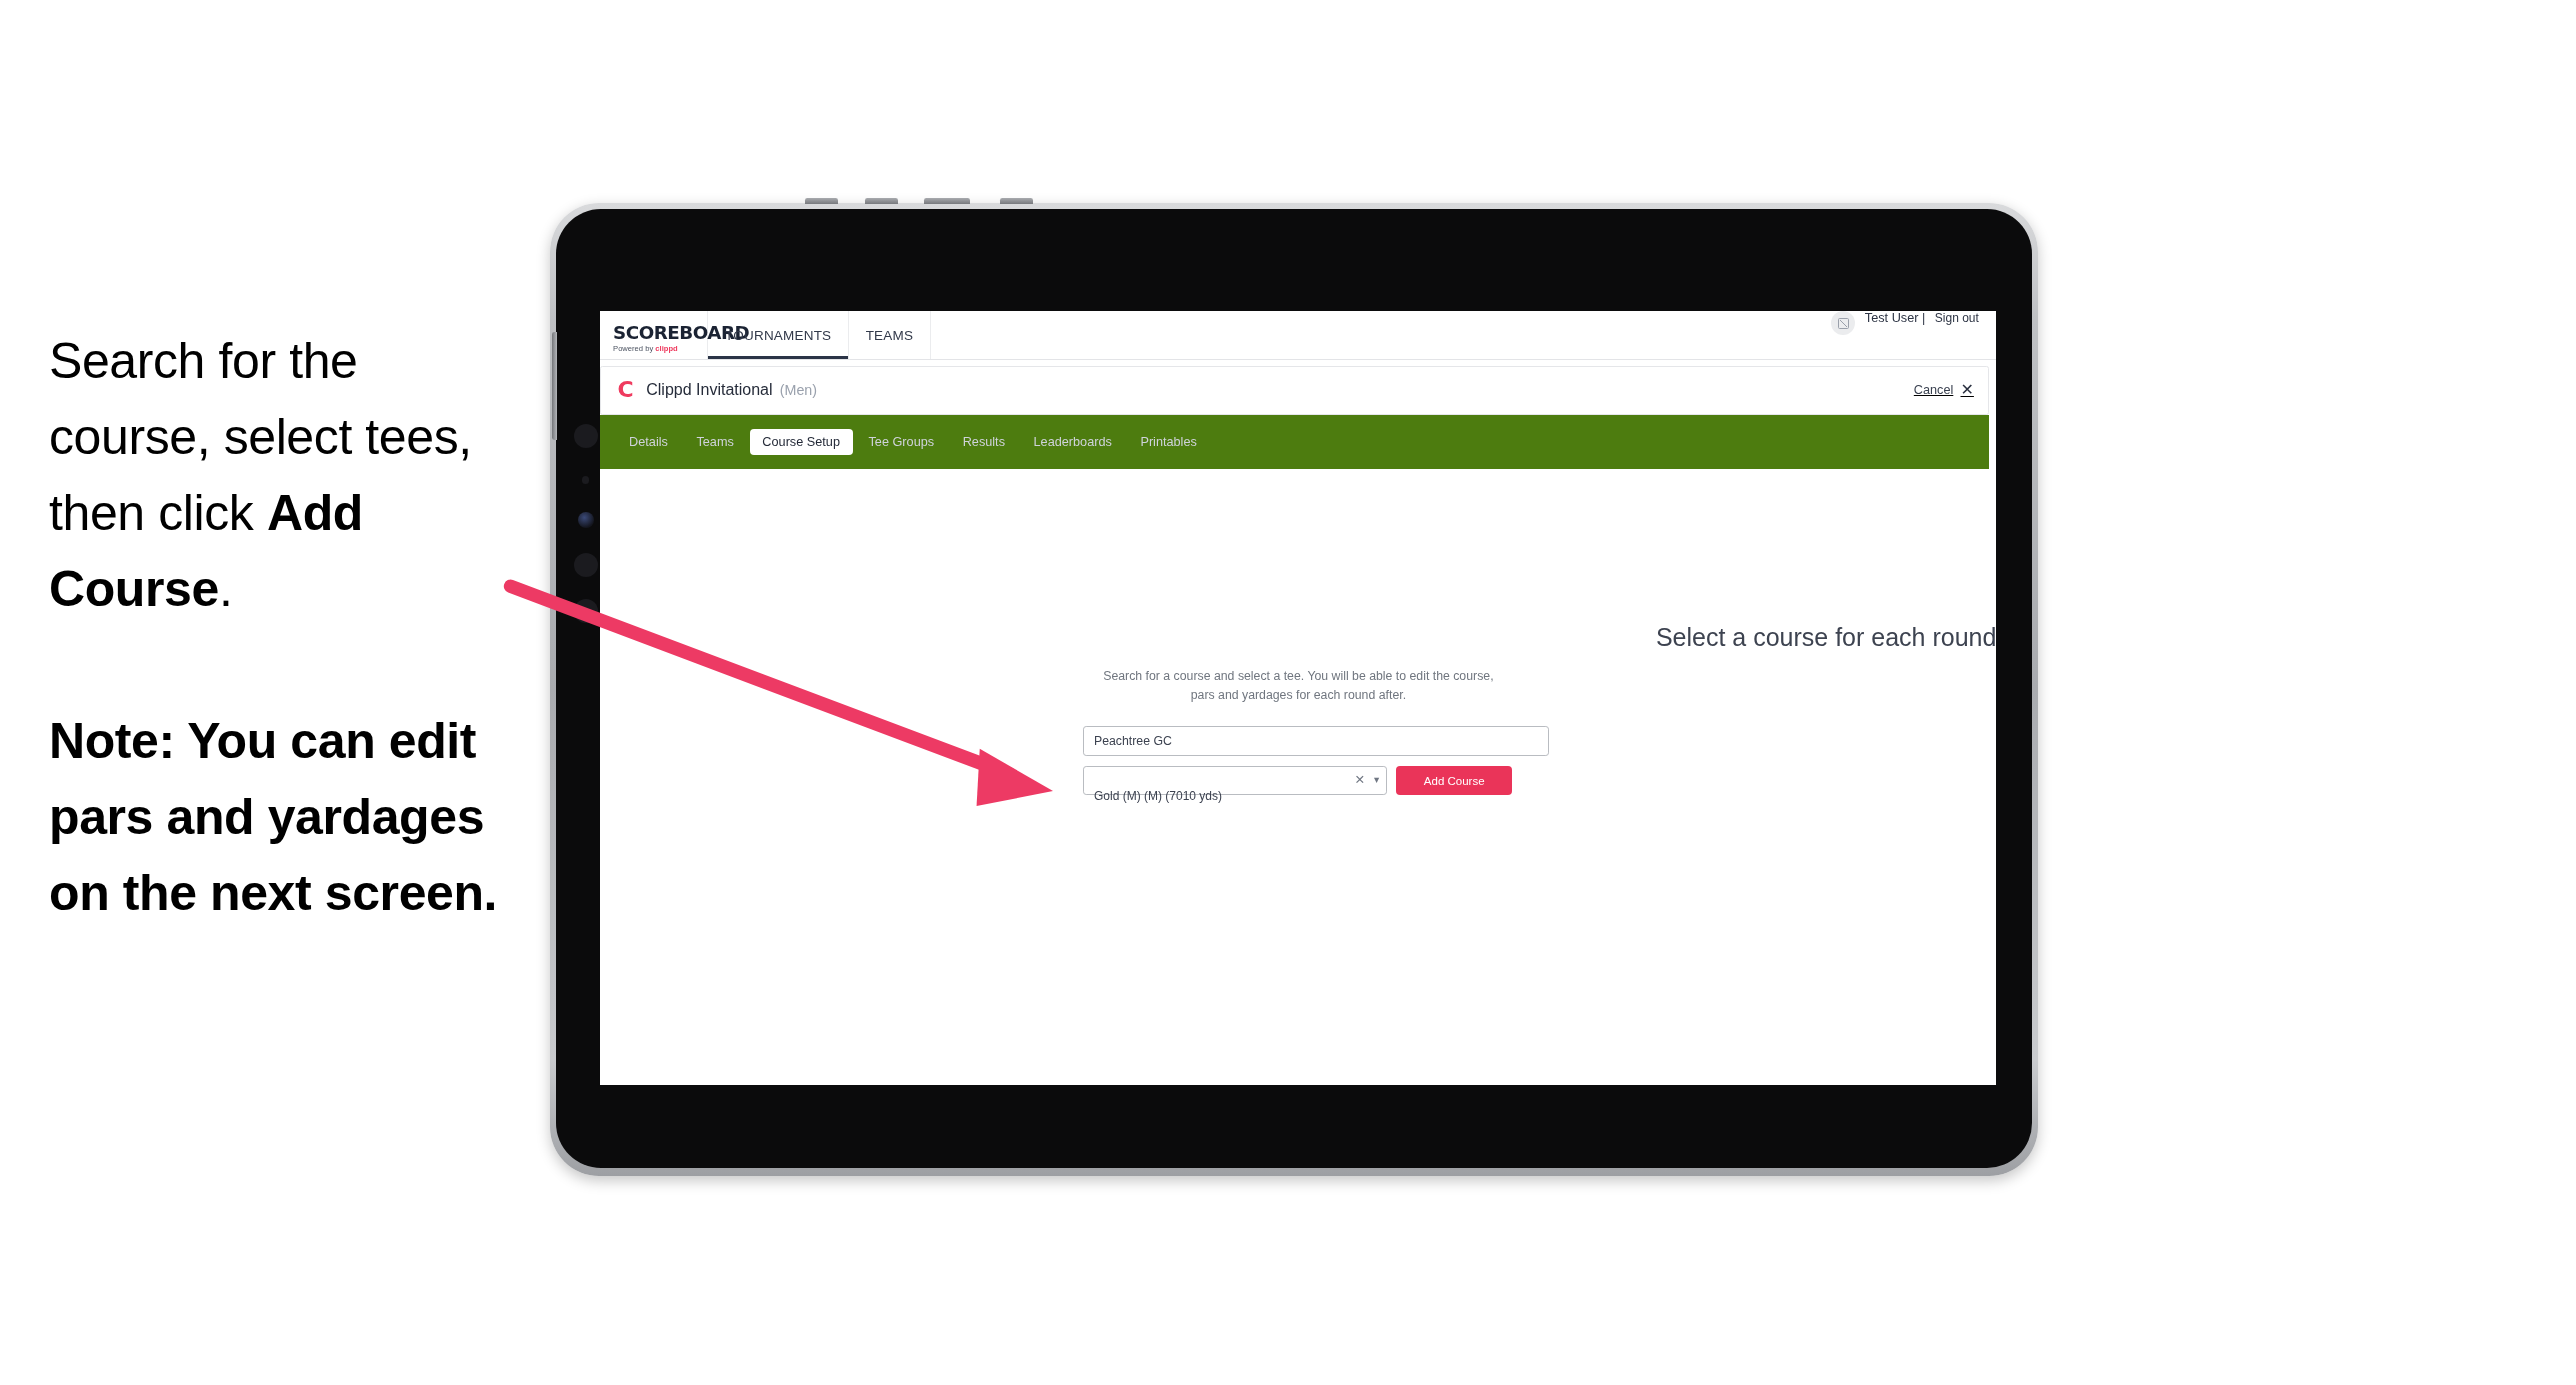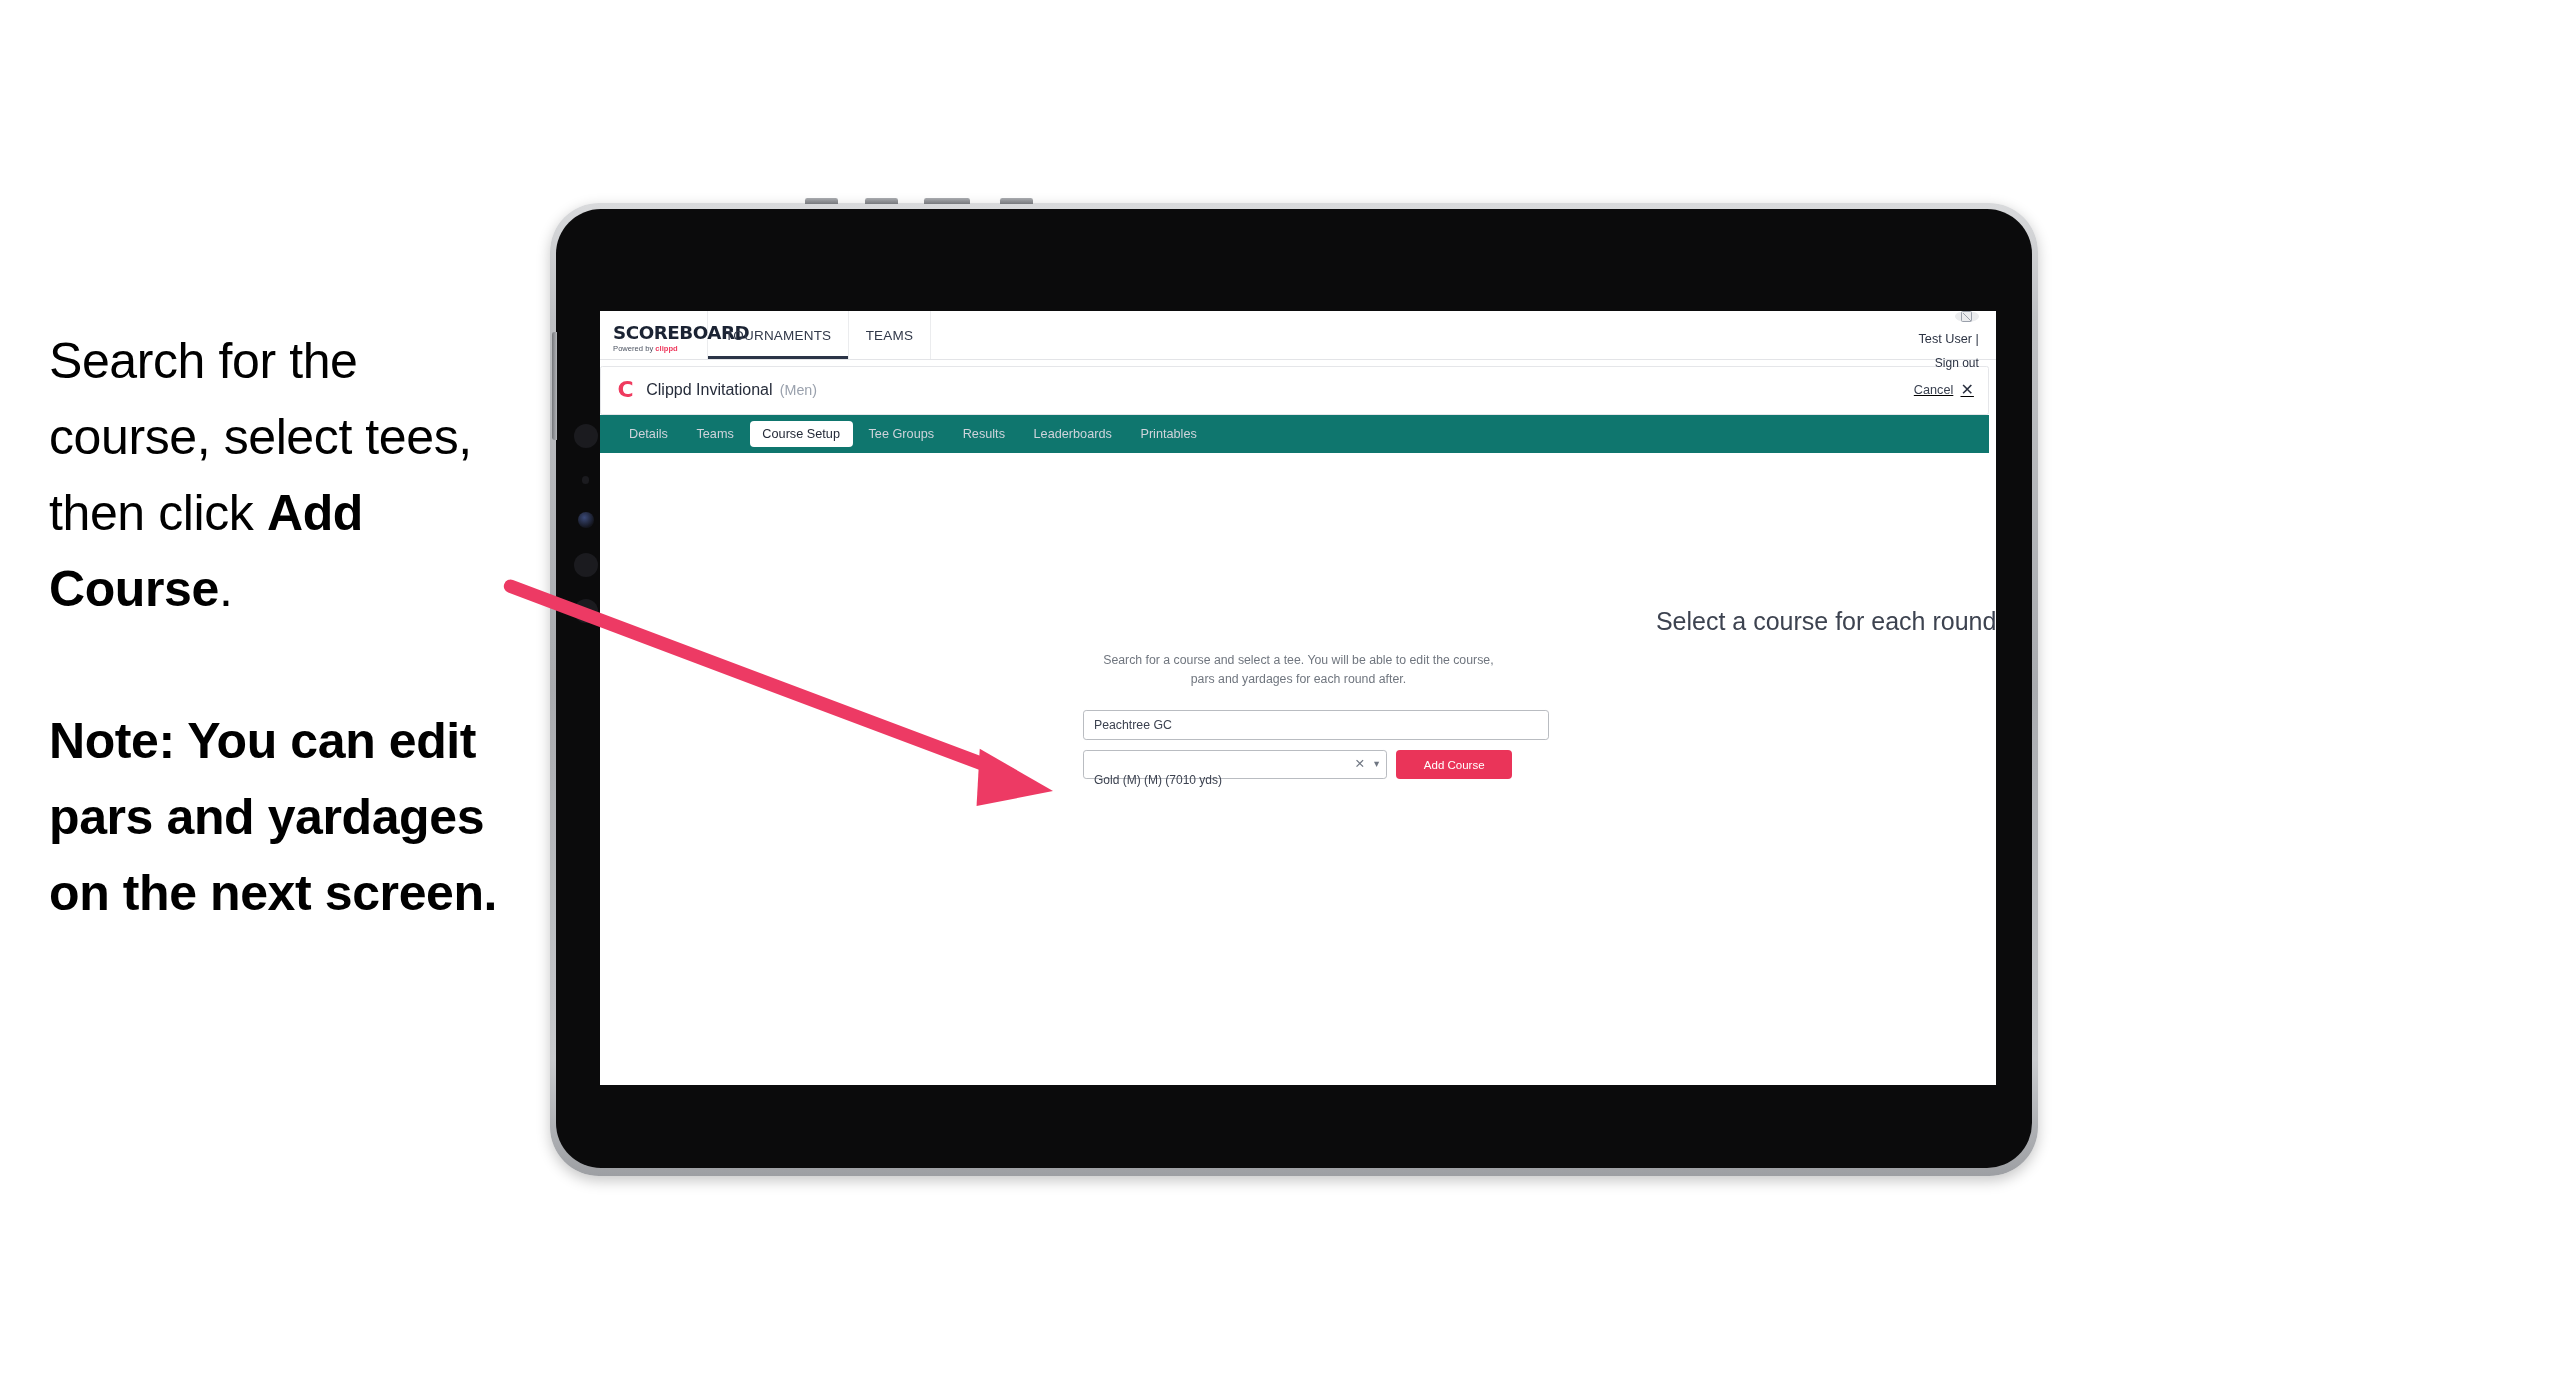--- a/index.html
+++ b/index.html
@@ -121,21 +121,21 @@
     letter-spacing: 0.2px;
     border-right: 0.8px solid #ebecee;
     position: relative;
   }
   .navtab.active::after {
     content: ""; position: absolute; left: 0; right: 0; bottom: 0;
     height: 3.2px; background: #2b3447;
   }
   .appbar-spacer { flex: 1; }
   .appbar-right {
-    display: flex; align-items: flex-end; gap: 9.6px; padding-right: 17.5px; flex-direction: column;
+    display: flex; align-items: flex-start; gap: 9.6px; padding-right: 17.5px;
   }
   .avatar {
     width: 24px; height: 24px; border-radius: 50%;
     background: #ebecee;
     display: flex; align-items: center; justify-content: center;
   }
   .broken-img {
     width: 11px; height: 11px; border: 1.3px solid #9aa0ab; border-radius: 1.6px;
     position: relative;
   }
@@ -165,22 +165,22 @@
   .t-title { font-size: 16px; color: #262c3a; }
   .t-gender { font-size: 14.3px; color: #9aa1ad; margin-left: 7.2px; }
   .t-header-spacer { flex: 1; }
   .cancel-wrap { display: flex; align-items: center; gap: 7.2px; text-decoration: underline; }
   .cancel-label { font-size: 12.7px; color: #3a4150; }
   .cancel-x { font-size: 16px; color: #2a3040; line-height: 1; }
 
   
   .tabstrip {
     margin-right: 7.2px;
-    background: #0f766e;
-    height: 38px;
+    background: #4d7c0f;
+    height: 54px;
     display: flex; align-items: center;
     padding-left: 16px;
     gap: 3.2px;
   }
   .tab {
     font-size: 12.7px; color: #cfd3db;
     padding: 5.6px 12.7px; border-radius: 4px;
     white-space: nowrap;
   }
   .tab.active { background: #ffffff; color: #242a38; font-weight: normal; }

